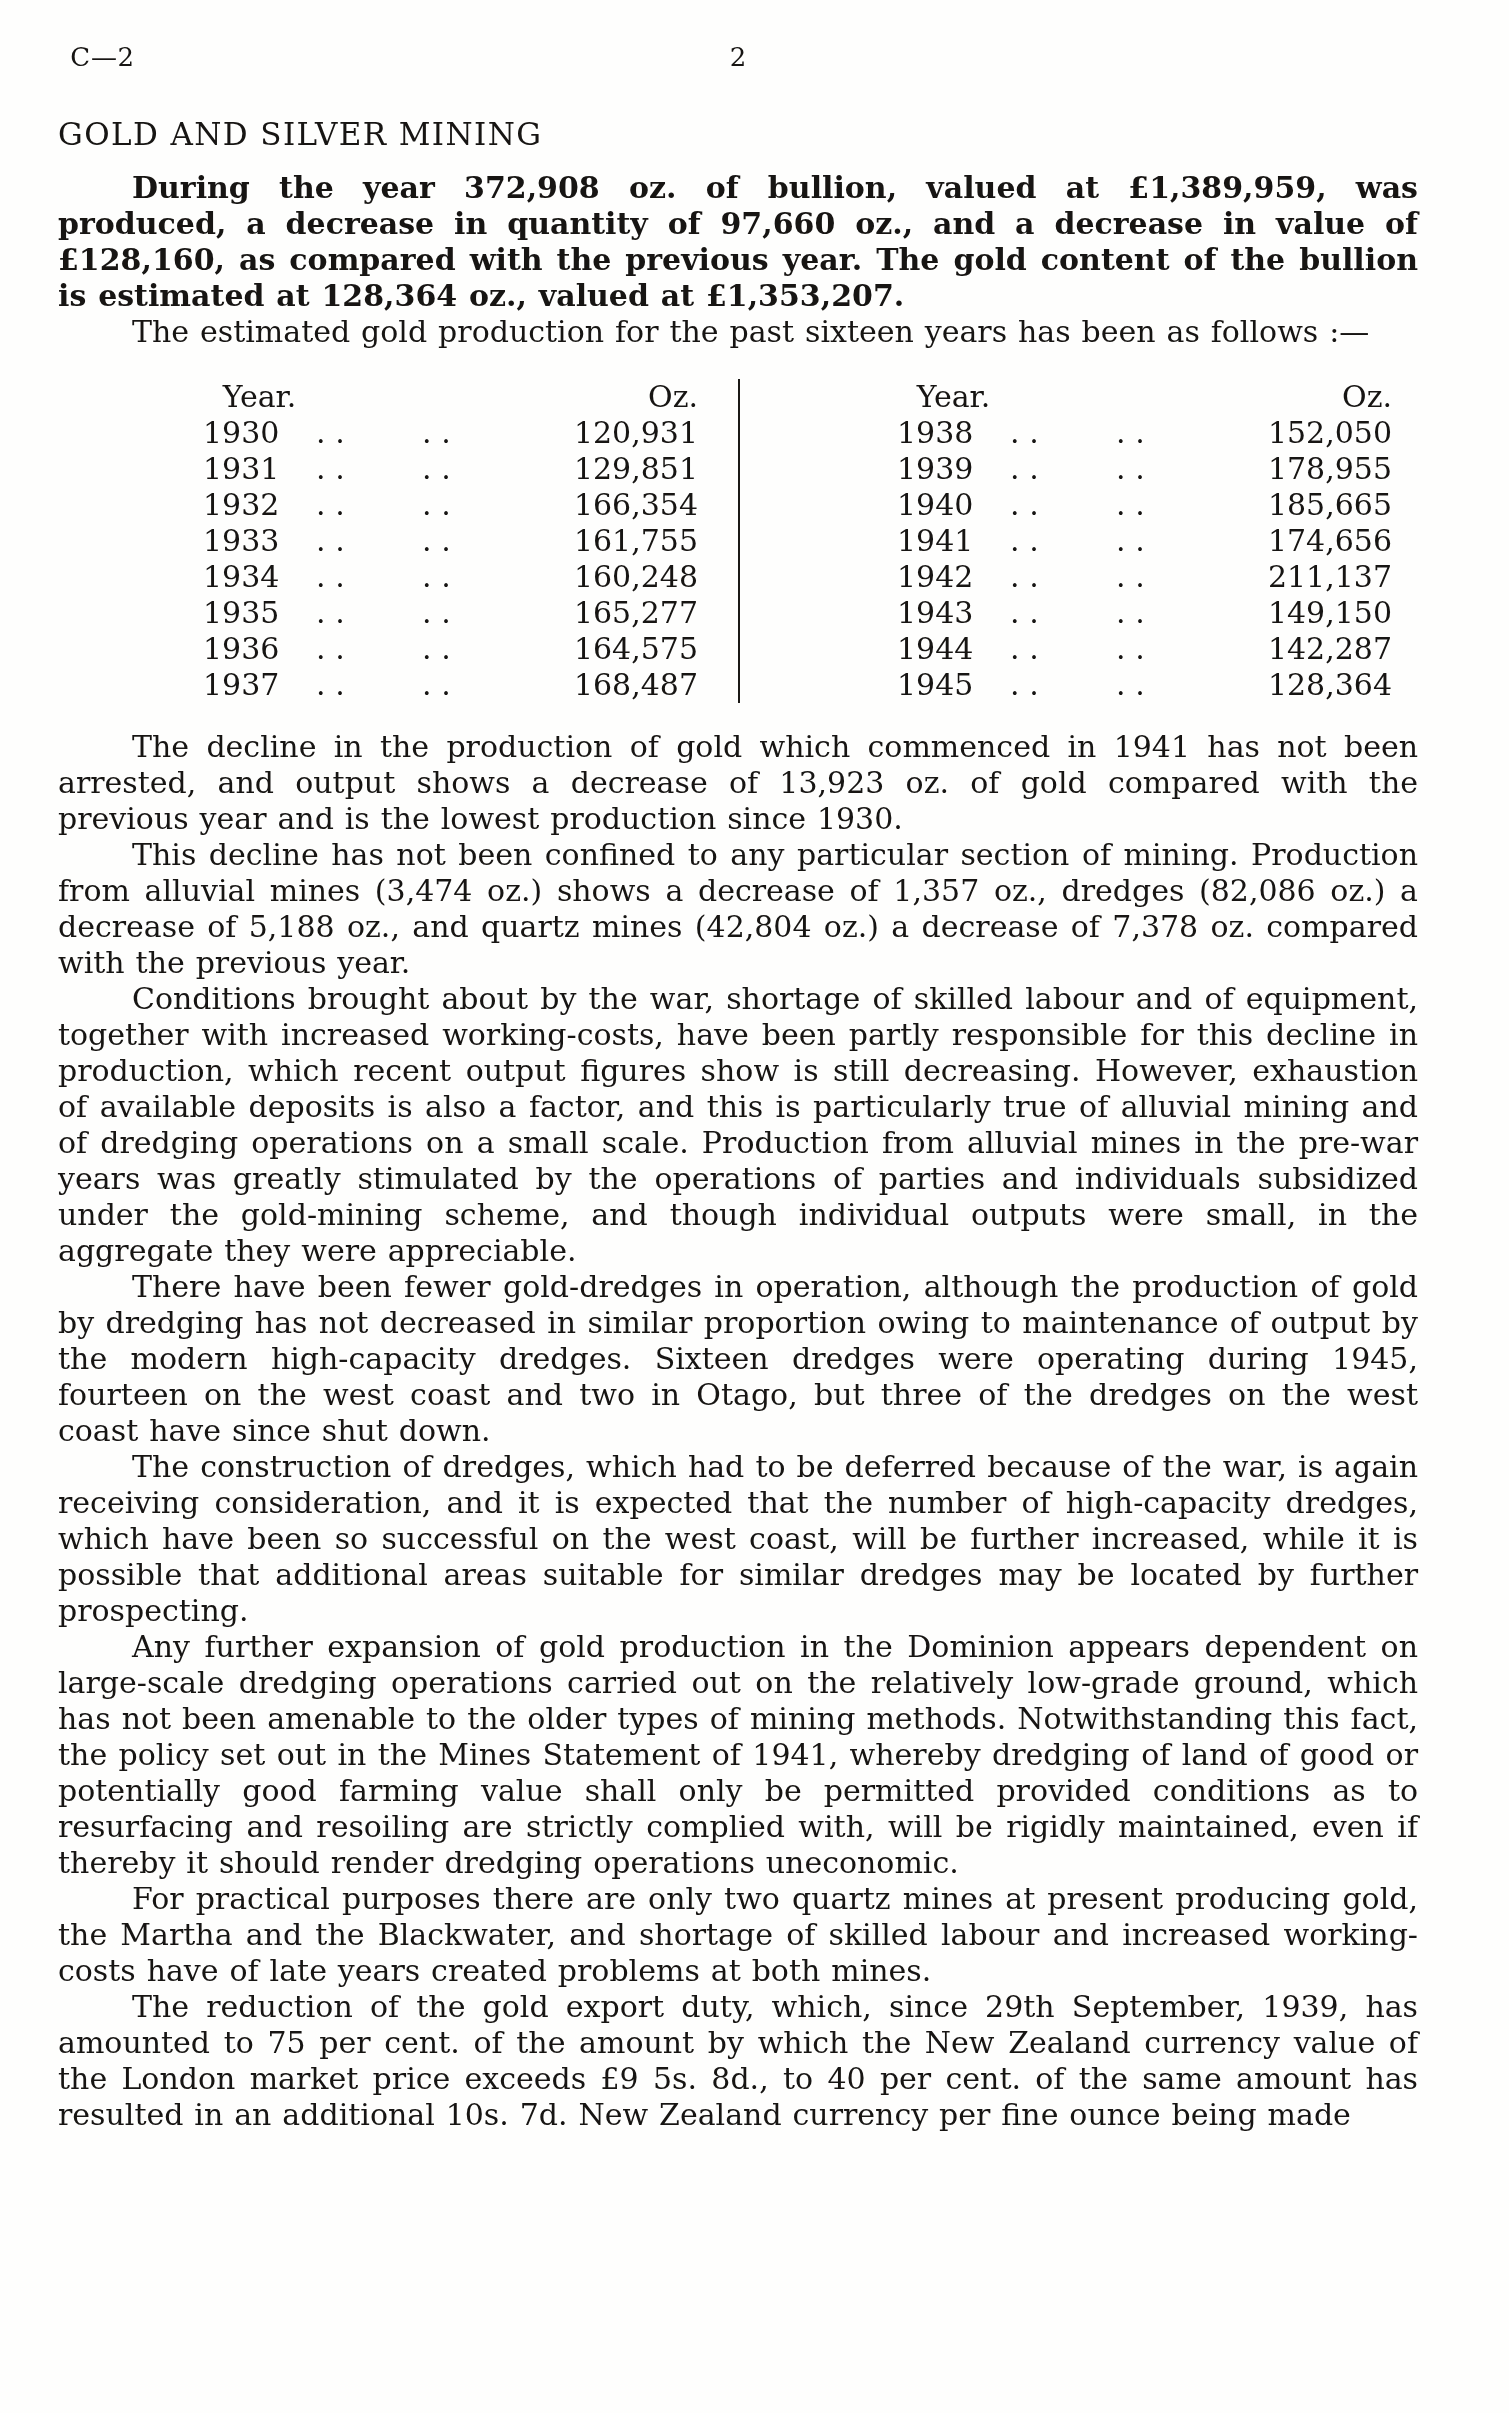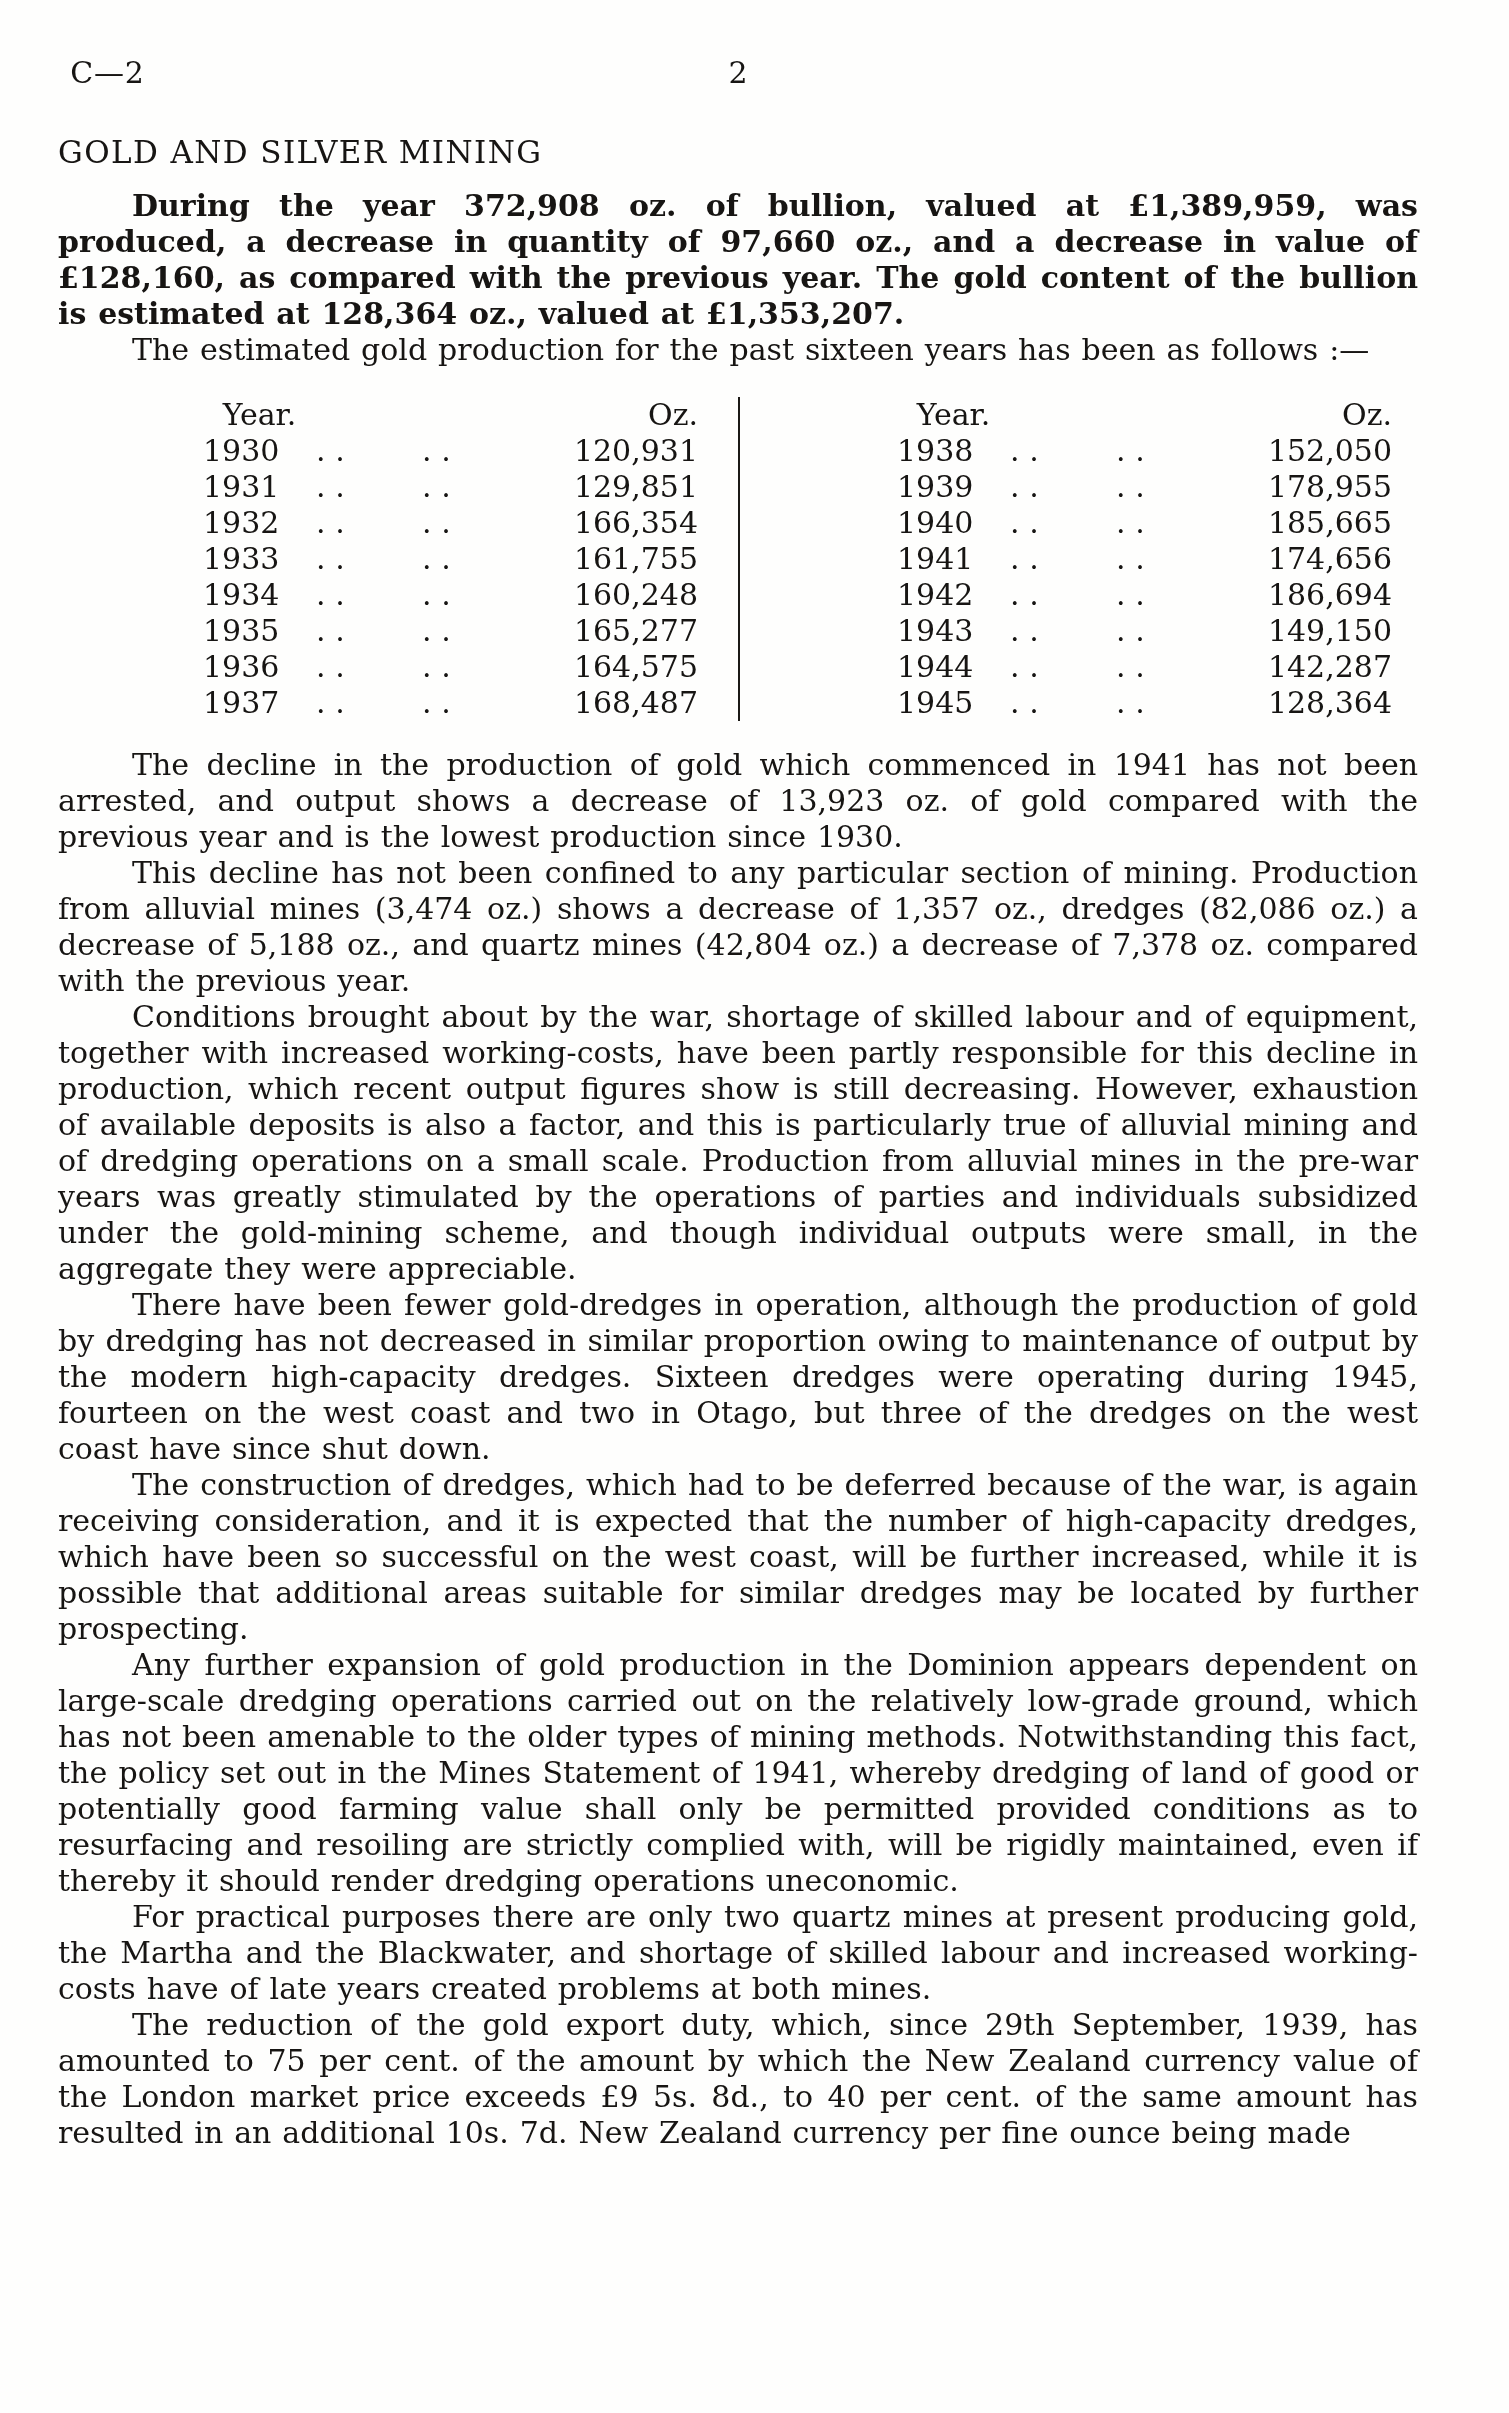--- a/index.html
+++ b/index.html
@@ -9,21 +9,21 @@
     color: #171513;
   }
   .page {
     position: relative;
     width: 1510px; height: 2413px;
     overflow: hidden;
     background: #fefefd;
   }
   .content { margin-left: 58px; width: 1360px; }
 
-  .hdr { position: relative; height: 37px; padding-top: 53px; font-size: 30px; }
+  .hdr { position: relative; height: 37px; padding-top: 35px; font-size: 26px; }
   .doc-ref { position: absolute; left: 12.3px; bottom: 0; letter-spacing: 0.7px; }
   .page-num { position: absolute; left: 0; right: 0; bottom: 0; text-align: center; }
 
   .title {
     margin-top: 44px;
     text-align: left;
     font-size: 31px;
     letter-spacing: 1.4px;
     white-space: nowrap;
   }
@@ -162,21 +162,21 @@
           <tr>
             <td class="c-year">1941</td>
             <td class="c-dots1"><span class="dots">..</span></td>
             <td class="c-dots2"><span class="dots">..</span></td>
             <td class="c-oz">174,656</td>
           </tr>
           <tr>
             <td class="c-year">1942</td>
             <td class="c-dots1"><span class="dots">..</span></td>
             <td class="c-dots2"><span class="dots">..</span></td>
-            <td class="c-oz">186,694</td>
+            <td class="c-oz">211,137</td>
           </tr>
           <tr>
             <td class="c-year">1943</td>
             <td class="c-dots1"><span class="dots">..</span></td>
             <td class="c-dots2"><span class="dots">..</span></td>
             <td class="c-oz">149,150</td>
           </tr>
           <tr>
             <td class="c-year">1944</td>
             <td class="c-dots1"><span class="dots">..</span></td>

